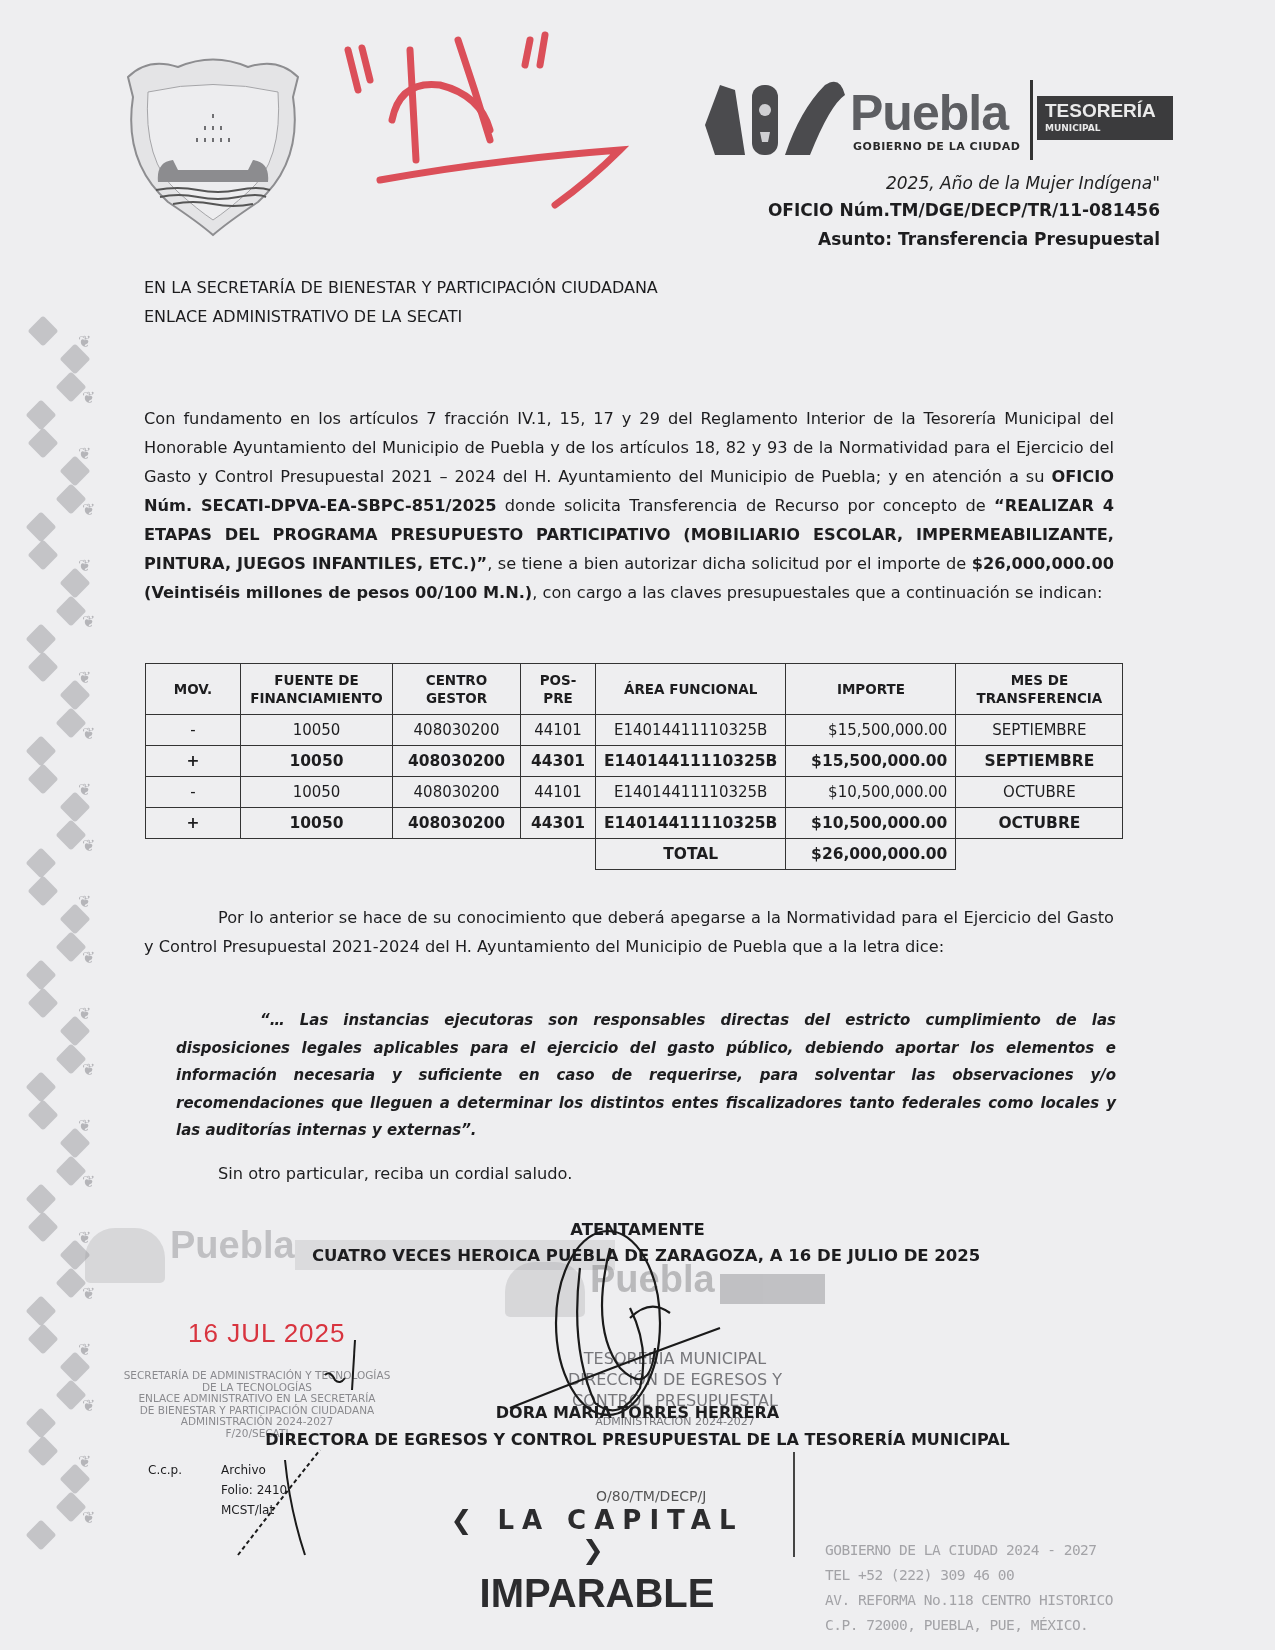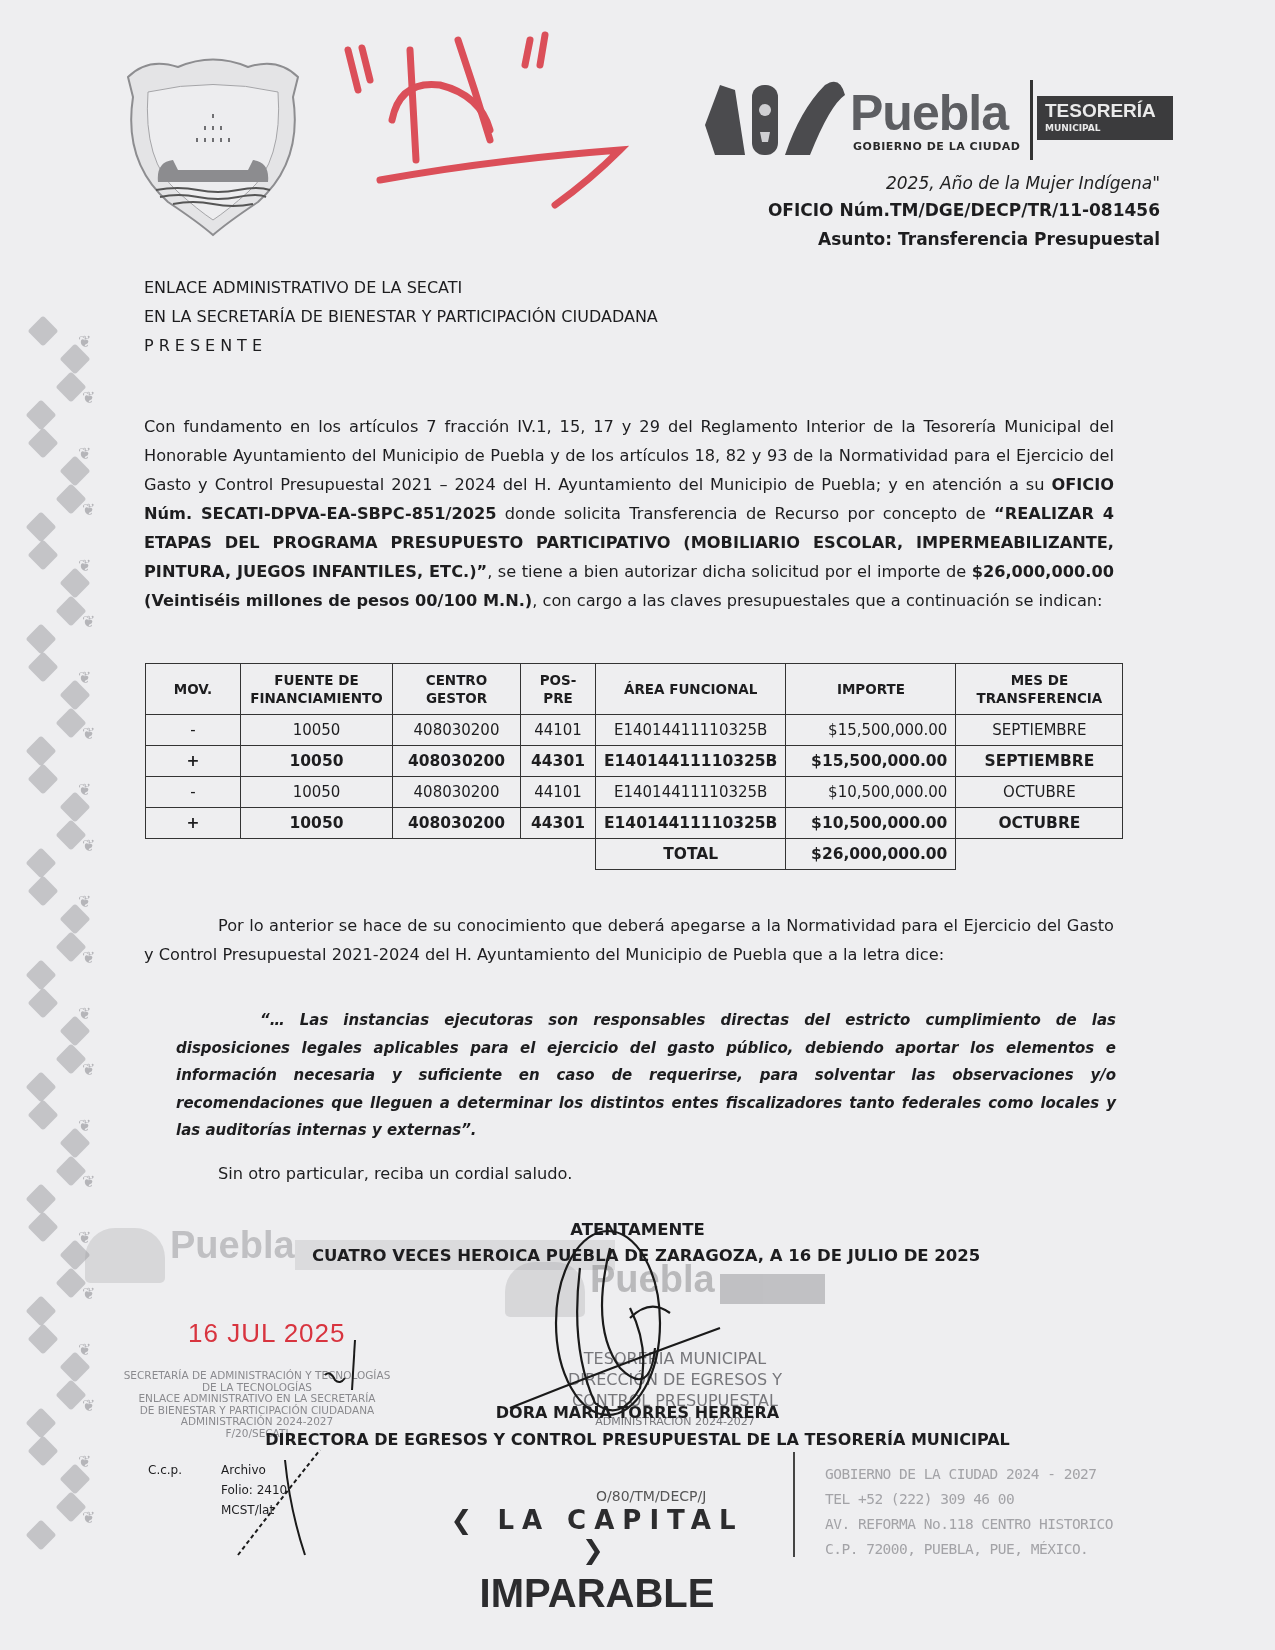--- a/index.html
+++ b/index.html
@@ -24,21 +24,21 @@
   .tes-box .t2{position:absolute;left:8px;top:27px;font-weight:bold;font-size:9px;}
   .hdr-right{right:115px;text-align:right;}
   .motto{top:173px;font-style:italic;font-size:17px;color:#222;}
   .oficio{top:200px;font-weight:bold;font-size:17px;}
   .asunto{top:229px;font-weight:bold;font-size:17px;}
   
   .addr{left:144px;top:273px;font-size:16px;line-height:29px;}
   .addr .name{font-weight:bold;}
   .addr .presente{letter-spacing:5px;}
   
-  .para{left:144px;width:970px;font-size:16.2px;line-height:29px;text-align:justify;margin-top:8px;}
+  .para{left:144px;width:970px;font-size:16.2px;line-height:29px;text-align:justify;}
   .p1{top:404px;}
   .p1 b{font-weight:bold;}
   
   .tbl{left:145px;top:663px;border-collapse:collapse;font-size:15px;}
   .tbl td,.tbl th{border:1.5px solid #333;padding:0 8px;text-align:center;height:30px;}
   .tbl th{font-weight:bold;font-size:13.5px;line-height:18px;height:50px;}
   .tbl tr.b td{font-weight:bold;font-size:15.5px;}
   .tbl td.imp{text-align:right;}
   .tbl td.blank{border:none;}
   .p2{top:903px;}
@@ -58,21 +58,21 @@
   .signer{left:0;width:1275px;top:1403px;text-align:center;font-weight:bold;font-size:16px;}
   .signer-title{left:0;width:1275px;top:1430px;text-align:center;font-weight:bold;font-size:16px;}
   .ref-code{left:596px;top:1488px;font-size:14px;color:#555;}
   .ccp{left:148px;top:1460px;font-size:12px;line-height:20px;}
   .ccp .lbl{position:absolute;left:0;top:0;}
   .ccp .vals{position:absolute;left:73px;top:0;white-space:nowrap;}
   .capital{left:447px;top:1505px;width:300px;text-align:center;}
   .capital .c1{font-weight:bold;font-size:26px;letter-spacing:8px;color:#2c2c2e;}
   .capital .c2{font-weight:bold;font-size:40px;color:#2c2c2e;line-height:40px;font-family:"Liberation Sans",sans-serif;margin-top:8px;}
   .foot-sep{left:793px;top:1452px;width:2px;height:105px;background:#444;}
-  .foot-info{left:825px;top:1462px;font-size:14.5px;line-height:25px;color:#a3a3a7;font-family:"DejaVu Sans Mono",monospace;letter-spacing:-0.5px;}
+  .foot-info{left:825px;top:1538px;font-size:14.5px;line-height:25px;color:#a3a3a7;font-family:"DejaVu Sans Mono",monospace;letter-spacing:-0.5px;}
   .sig-svg{left:490px;top:1228px;width:290px;height:210px;}
   .init-svg{left:230px;top:1330px;width:160px;height:230px;}
 </style>
 </head>
 <body>
 
 <div class="abs border-strip" id="border-strip">
     <div class="diamond" style="left: 12px; top: 0px;"></div>
     <div class="diamond" style="left: 44px; top: 28px;"></div>
     <div class="sprout" style="left: 58px; top: 12px;">❦</div>
@@ -191,23 +191,22 @@
     <span class="t1">TESORERÍA</span>
     <span class="t2">MUNICIPAL</span>
   </div>
 </div>
 
 <div class="abs hdr-right motto">2025, Año de la Mujer Indígena"</div>
 <div class="abs hdr-right oficio">OFICIO Núm.TM/DGE/DECP/TR/11-081456</div>
 <div class="abs hdr-right asunto">Asunto: Transferencia Presupuestal</div>
 
 <div class="abs addr">
+  <div>EN LA SECRETARÍA DE BIENESTAR Y PARTICIPACIÓN CIUDADANA</div>
   <div>ENLACE ADMINISTRATIVO DE LA SECATI</div>
-  <div>EN LA SECRETARÍA DE BIENESTAR Y PARTICIPACIÓN CIUDADANA</div>
-  <div class="presente">PRESENTE</div>
 </div>
 
 <div class="abs para p1"><span>Con fundamento en los artículos 7 fracción IV.1, 15, 17 y 29 del Reglamento Interior de la Tesorería Municipal del Honorable Ayuntamiento del Municipio de Puebla y de los artículos 18, 82 y 93 de la Normatividad para el Ejercicio del Gasto y Control Presupuestal 2021 – 2024 del H. Ayuntamiento del Municipio de Puebla; y en atención a su </span><b>OFICIO Núm. SECATI-DPVA-EA-SBPC-851/2025</b><span> donde solicita Transferencia de Recurso por concepto de </span><b>“REALIZAR 4 ETAPAS DEL PROGRAMA PRESUPUESTO PARTICIPATIVO (MOBILIARIO ESCOLAR, IMPERMEABILIZANTE, PINTURA, JUEGOS INFANTILES, ETC.)”</b><span>, se tiene a bien autorizar dicha solicitud por el importe de </span><b>$26,000,000.00 (Veintiséis millones de pesos 00/100 M.N.)</b><span>, con cargo a las claves presupuestales que a continuación se indican:</span></div>
 
 <table class="abs tbl">
   <thead>
     <tr>
       <th style="width:78px">MOV.</th>
       <th style="width:135px">FUENTE DE FINANCIAMIENTO</th>
       <th style="width:111px">CENTRO GESTOR</th>

